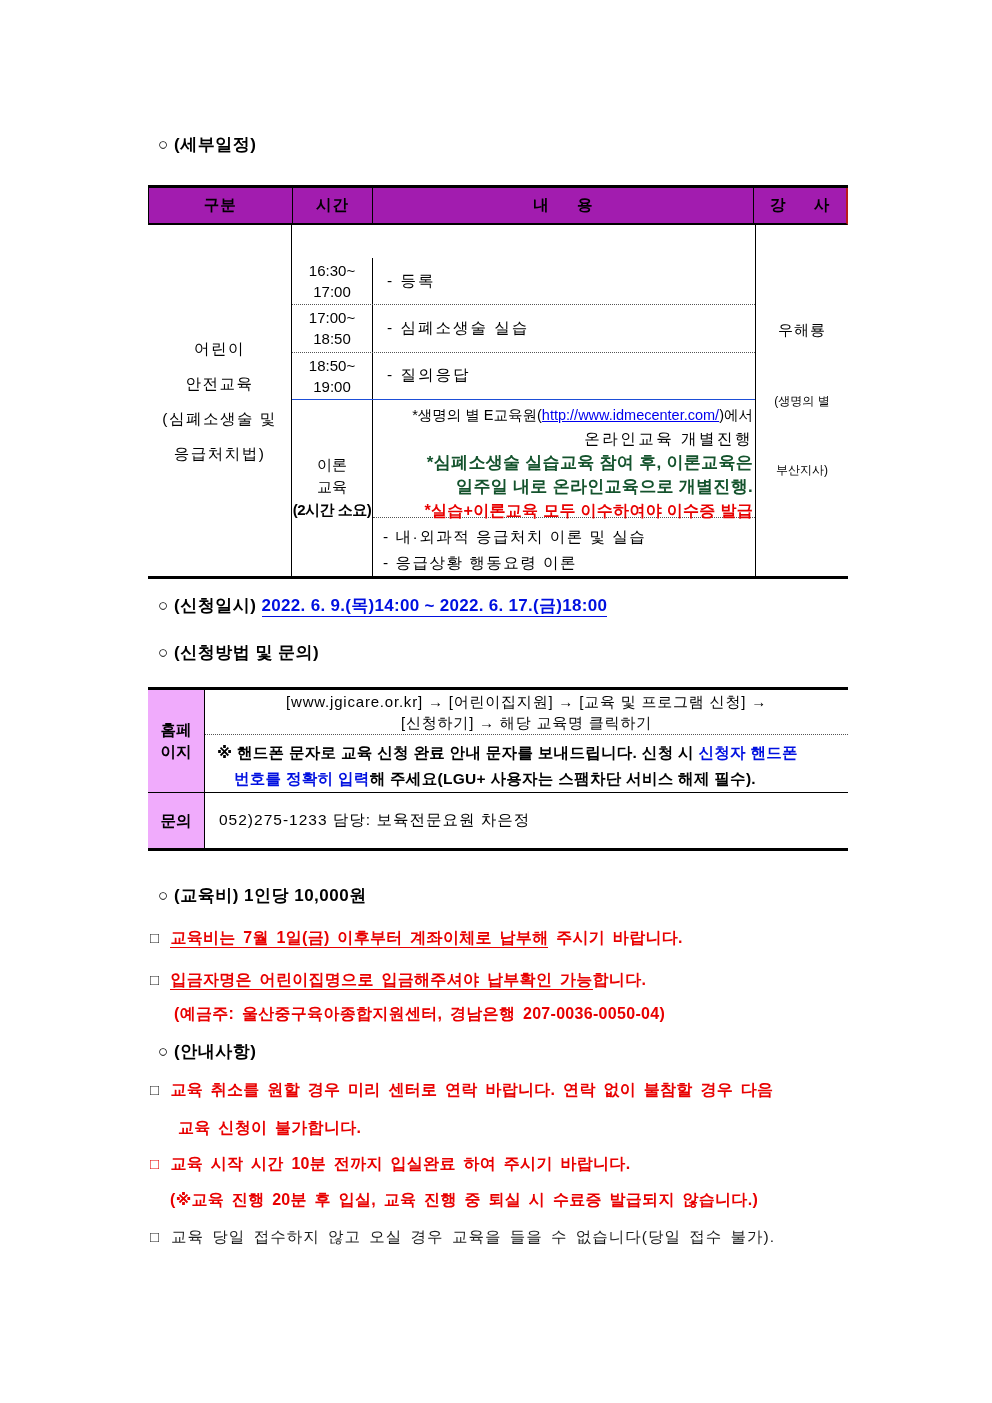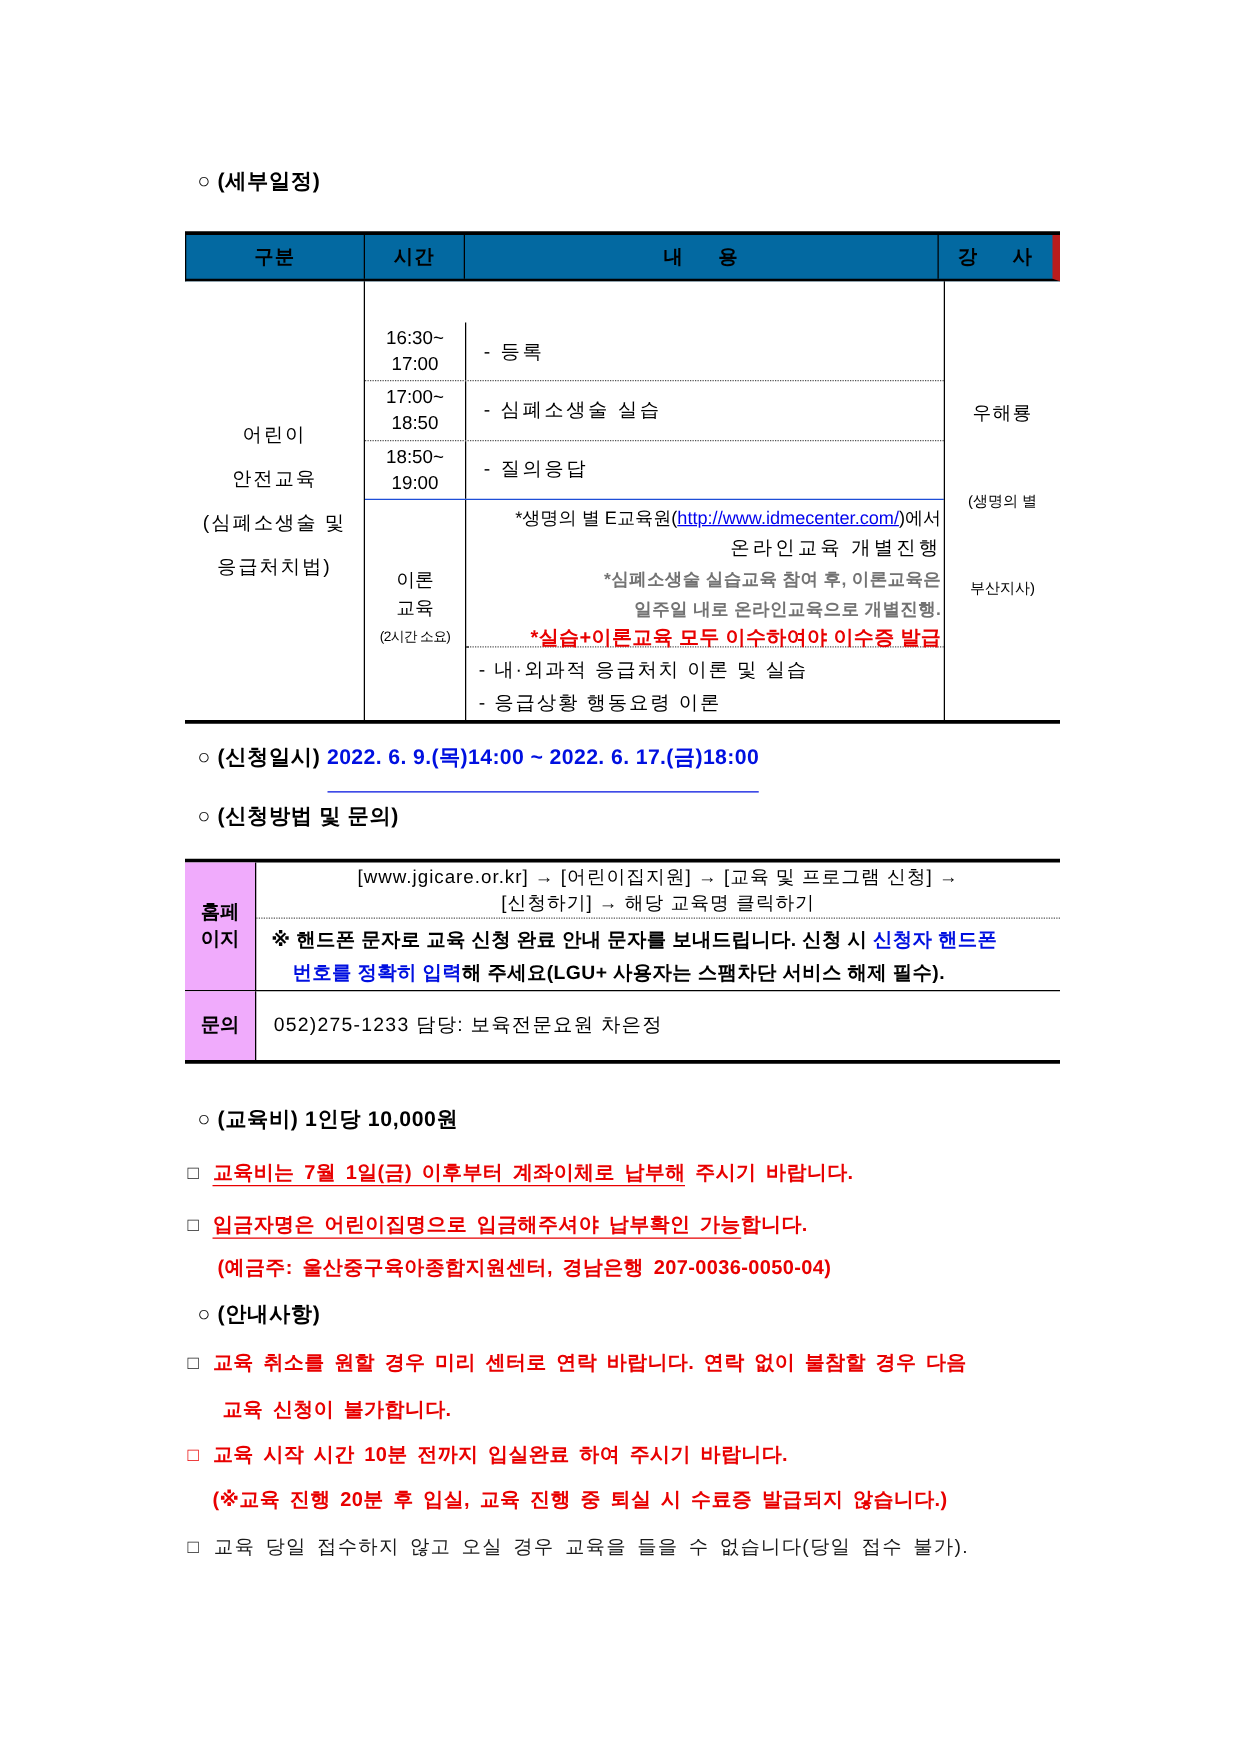--- a/index.html
+++ b/index.html
@@ -6,21 +6,21 @@
   body{
     width:992px;height:1403px;background:#ffffff;position:relative;
     font-family:"Liberation Sans","DejaVu Sans",sans-serif;color:#000;
   }
   .abs{position:absolute;}
   .heading{font-size:17px;font-weight:bold;letter-spacing:0.5px;white-space:nowrap;}
 
   
   .t1{left:148px;top:185px;width:700px;border-top:3px solid #000;border-bottom:3px solid #000;box-sizing:border-box;}
   .t1 *,.t2 *{box-sizing:border-box;}
-  .t1-header{display:flex;height:37px;background:#0369a1;border-bottom:2px solid #000;border-left:1px solid #000;border-right:6px solid #b91c1c;}
+  .t1-header{display:flex;height:37px;background:#a21caf;border-bottom:2px solid #000;border-left:1px solid #000;border-right:2px solid #b91c1c;}
   .th{display:flex;align-items:center;justify-content:center;font-weight:bold;font-size:15.5px;letter-spacing:1px;}
   .w-cat{width:144px;border-right:1px solid #000;}
   .w-time{width:81px;border-right:1px solid #000;}
   .w-cont{width:382px;border-right:1px solid #000;}
   .w-inst{width:92px;}
   .wsp{word-spacing:22px;}
   .t1-body{display:flex;height:351px;}
   .cat-cell{width:144px;border-right:1px solid #000;display:flex;flex-direction:column;justify-content:center;align-items:center;
             font-size:15.5px;line-height:35px;letter-spacing:1.5px;text-align:center;white-space:nowrap;}
   .mid{width:463px;display:flex;flex-direction:column;margin-top:33px;}
@@ -29,35 +29,35 @@
   .inst-org{font-size:12px;line-height:21px;letter-spacing:0;white-space:nowrap;}
   .r{display:flex;height:56px;}
   .r.dotted{border-bottom:1px dotted #555;}
   .r.solid{border-bottom:1px solid #1d4ed8;}
   .time-cell{width:81px;border-right:1px solid #000;display:flex;flex-direction:column;justify-content:center;align-items:center;
              font-size:15px;line-height:21px;}
   .cont-cell{flex:1;display:flex;align-items:center;font-size:15.5px;letter-spacing:2px;padding-left:14px;}
   .r4{display:flex;height:183px;}
   .theory-time{width:81px;border-right:1px solid #000;display:flex;flex-direction:column;justify-content:center;align-items:center;
                font-size:15px;line-height:22px;}
-  .theory-small{font-size:11px;letter-spacing:-0.5px;margin-top:1px;}
+  .theory-small{font-size:15px;letter-spacing:-0.5px;margin-top:1px;font-weight:bold;}
   .theory-cont{flex:1;display:flex;flex-direction:column;}
   .partA{height:118px;border-bottom:1px dotted #555;padding:4px 2px 0 6px;text-align:right;}
   .pa-l1{font-size:14.5px;line-height:23px;letter-spacing:0;white-space:nowrap;}
   .pa-l2{font-size:15.5px;line-height:24px;letter-spacing:2.5px;padding-left:8px;}
-  .pa-blue{font-size:14px;line-height:24px;font-weight:bold;color:#737373;letter-spacing:0.3px;white-space:nowrap;}
+  .pa-blue{font-size:17px;line-height:24px;font-weight:bold;color:#14532d;letter-spacing:0.3px;white-space:nowrap;}
   .pa-blue.ind{padding-left:9px;}
   .pa-red{font-size:16px;line-height:23px;font-weight:bold;color:#e80000;letter-spacing:0.3px;white-space:nowrap;}
   .partB{flex:1;padding:6px 0 0 10px;}
   .pb-line{font-size:15.5px;line-height:26px;letter-spacing:1.5px;}
   .link{color:#0000ee;text-decoration:underline;cursor:pointer;}
 
   
   .apply-line{left:158px;top:594px;}
-  .apply-value{color:#0010e0;font-weight:bold;font-size:17px;border-bottom:1.5px solid #0010e0;padding-bottom:18px;letter-spacing:0.3px;}
+  .apply-value{color:#0010e0;font-weight:bold;font-size:17px;border-bottom:1.5px solid #0010e0;padding-bottom:1px;letter-spacing:0.3px;}
 
   
   .t2{left:148px;top:687px;width:700px;border-top:3px solid #000;border-bottom:3px solid #000;}
   .t2-row1{display:flex;height:103px;border-bottom:1px solid #000;}
   .t2-row2{display:flex;height:55px;}
   .t2-label{width:57px;background:#f0abfc;border-right:1px solid #000;display:flex;flex-direction:column;justify-content:center;align-items:center;
             font-weight:bold;font-size:15.5px;line-height:22px;}
   .t2-content1{flex:1;display:flex;flex-direction:column;}
   .path-area{height:46px;border-bottom:1px dotted #555;display:flex;flex-direction:column;justify-content:center;align-items:center;}
   .path-line{font-size:15px;line-height:21px;letter-spacing:0.8px;white-space:nowrap;}

